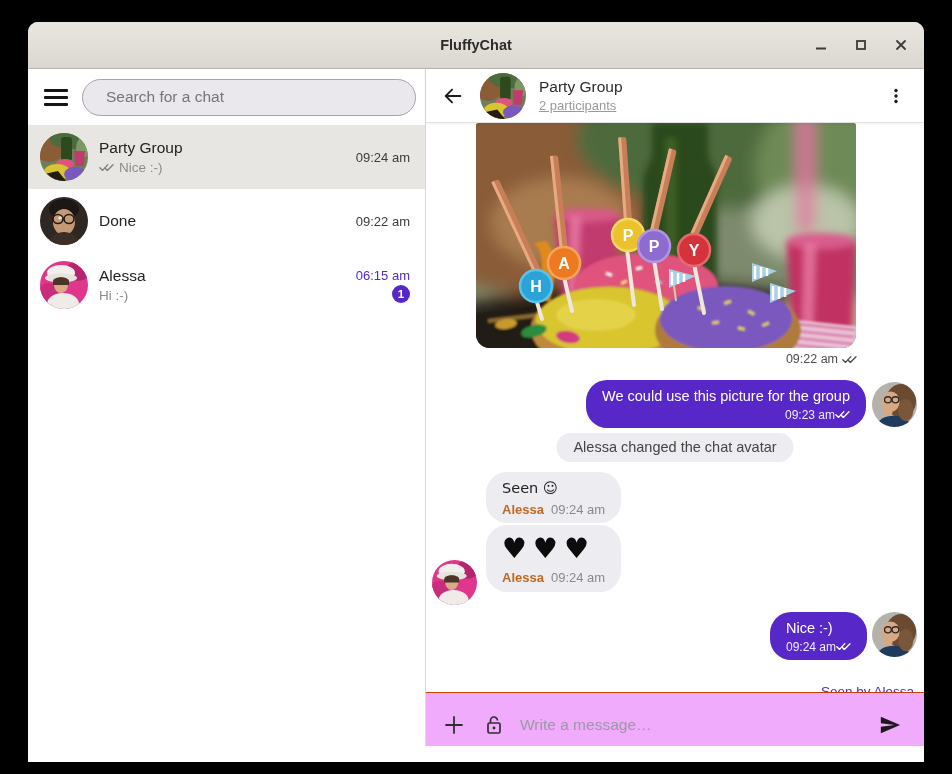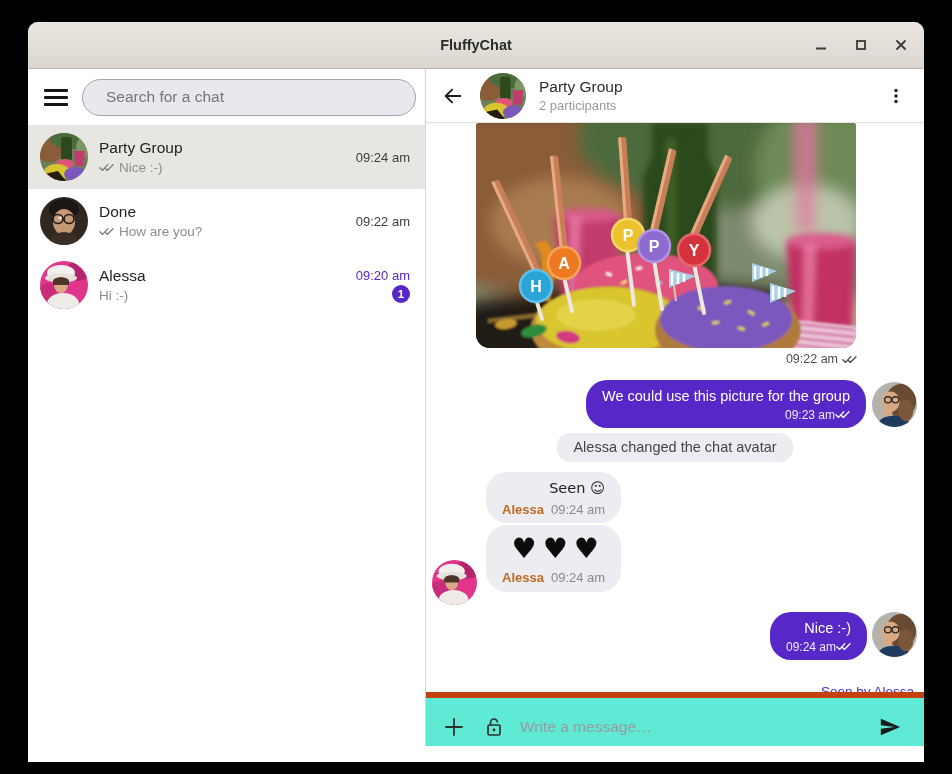--- a/index.html
+++ b/index.html
@@ -60,30 +60,30 @@
   
   .chat-pane{flex:1;min-width:0;display:flex;flex-direction:column;background:#fff;}
   .chat-header{
     height:54px;flex:none;background:#fff;display:flex;align-items:center;gap:13px;
     padding:0 14px 0 13px;border-bottom:1px solid #e1e1e1;
     box-shadow:0 1px 4px rgba(0,0,0,.06);position:relative;z-index:2;
   }
   .back-btn{width:28px;height:28px;display:flex;align-items:center;justify-content:center;}
   .header-titles{display:flex;flex-direction:column;gap:2px;}
   .header-title{font-size:15.5px;color:#2c2c2c;}
-  .header-subtitle{font-size:13px;color:#9a9a9a;}
+  .header-subtitle{font-size:13px;color:#9a9a9a;text-decoration:underline;}
   .kebab{margin-left:auto;width:28px;height:28px;display:flex;align-items:center;justify-content:center;}
   .messages{flex:1;position:relative;background:#fff;overflow:hidden;}
   .photo-msg{position:absolute;left:50px;top:0;width:380px;height:225px;
     border-radius:3px 3px 14px 14px;overflow:hidden;}
   .photo-msg svg{display:block;}
   .photo-time{position:absolute;right:67px;top:229px;font-size:12.5px;color:#4c4c4c;
     display:flex;align-items:center;gap:4px;}
   .photo-time .check{color:#4c4c4c;}
-  .bubble{position:absolute;border-radius:21px;padding:7px 16px 6px;text-align:right;}
+  .bubble{position:absolute;border-radius:21px;padding:7px 16px 6px;}
   .bubble.sent{background:var(--primary);color:#fff;}
   .bubble.recv{background:var(--recv);color:#222;}
   .bubble-text{font-size:14.5px;line-height:1.35;white-space:nowrap;}
   .bubble-meta{display:flex;justify-content:flex-end;align-items:center;gap:0;
     font-size:12px;margin-top:1px;color:#efeafb;}
   .bubble-meta .check{color:#fff;}
   .recv-meta{display:flex;gap:7px;font-size:13px;margin-top:3px;align-items:baseline;}
   .sender-name{color:var(--sender);font-weight:bold;}
   .recv-time{color:#8a8a8a;}
   #bubble-sent1{right:58px;top:257px;}
@@ -94,22 +94,22 @@
   #bubble-done{left:60px;top:349px;}
   #bubble-hearts{left:60px;top:402px;padding:6px 16px 7px;}
   .hearts{font-family:"DejaVu Sans",sans-serif;font-size:28px;letter-spacing:6px;
     color:#0c0c0c;line-height:1.3;}
   #avatar-hearts{position:absolute;left:6px;top:437px;}
   #bubble-sent2{right:57px;top:489px;}
   #avatar-sent2{position:absolute;left:446px;top:489px;}
   #seen-status{position:absolute;right:10px;top:561px;font-size:13.5px;color:var(--primary);}
   .emoji{font-family:"DejaVu Sans",sans-serif;}
   
-  .composer{height:54px;flex:none;border-top:6px solid #c2410c;display:flex;align-items:center;
-    padding:10px 14px 0 8px;background:#5eead4;}
+  .composer{height:54px;flex:none;border-top:1px solid #c2410c;display:flex;align-items:center;
+    padding:10px 14px 0 8px;background:#f0abfc;}
   .comp-btn{width:40px;height:40px;flex:none;display:flex;align-items:center;justify-content:center;color:#2f2f2f;}
   .composer-input{flex:1;border:none;outline:none;background:transparent;
     font-size:15.5px;color:#333;font-family:inherit;padding:0 6px;}
   .composer-input::placeholder{color:#9b99a1;opacity:1;}
   .send-btn{color:#1b1b1b;}
 </style>
 </head>
 <body>
 
 <svg width="0" height="0" style="position:absolute" aria-hidden="true">
@@ -222,46 +222,40 @@
       </div>
 
       <div class="chat-row">
         <div class="avatar av48">
           <svg viewBox="0 0 48 48">
               <use href="#sym-avatar-linus"></use>
             </svg>
         </div>
         <div class="row-main">
           <div class="row-name">Done</div>
-          <div class="row-preview">
-            <svg class="check" width="15" height="9" viewBox="0 0 18 10">
-                <use href="#sym-dblcheck"></use>
-              </svg>
-            <span>How are you?</span>
-          </div>
         </div>
         <div class="row-right">
           <div class="row-time">09:22 am</div>
         </div>
       </div>
 
       <div class="chat-row">
         <div class="avatar av48">
           <svg viewBox="0 0 48 48">
               <use href="#sym-avatar-alessa"></use>
             </svg>
         </div>
         <div class="row-main">
           <div class="row-name">Alessa</div>
           <div class="row-preview">
             <span>Hi :-)</span>
           </div>
         </div>
         <div class="row-right">
-          <div class="row-time unread">09:20 am</div>
+          <div class="row-time unread">06:15 am</div>
           <div class="badge">1</div>
         </div>
       </div>
     </div>
 
     <div class="chat-pane">
 
       <div class="chat-header">
         <div class="back-btn">
           <svg width="22" height="22" viewBox="0 0 24 24">

